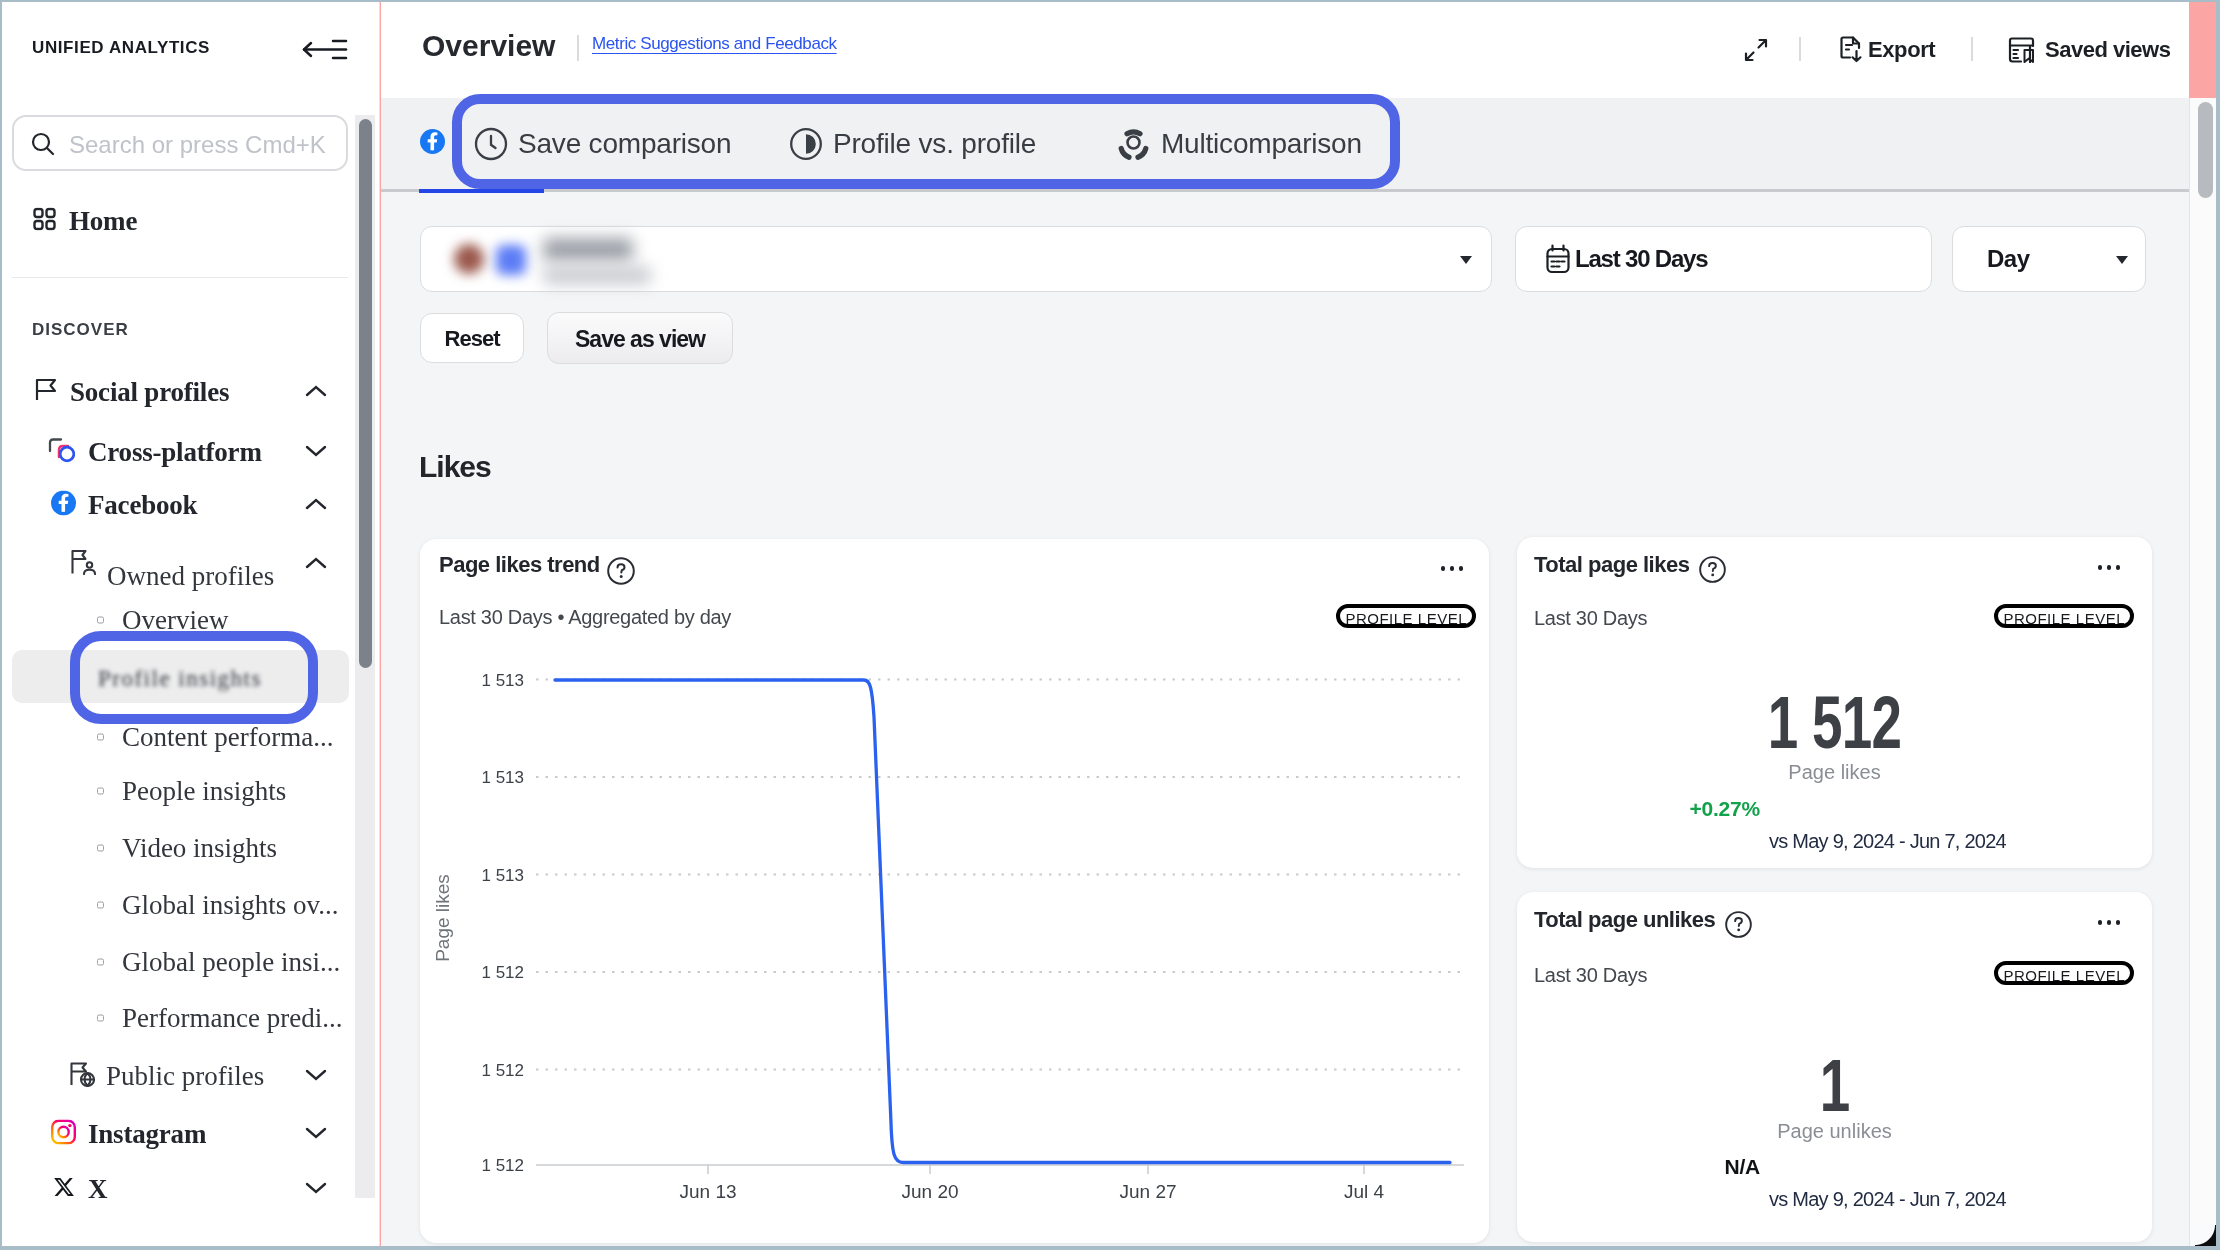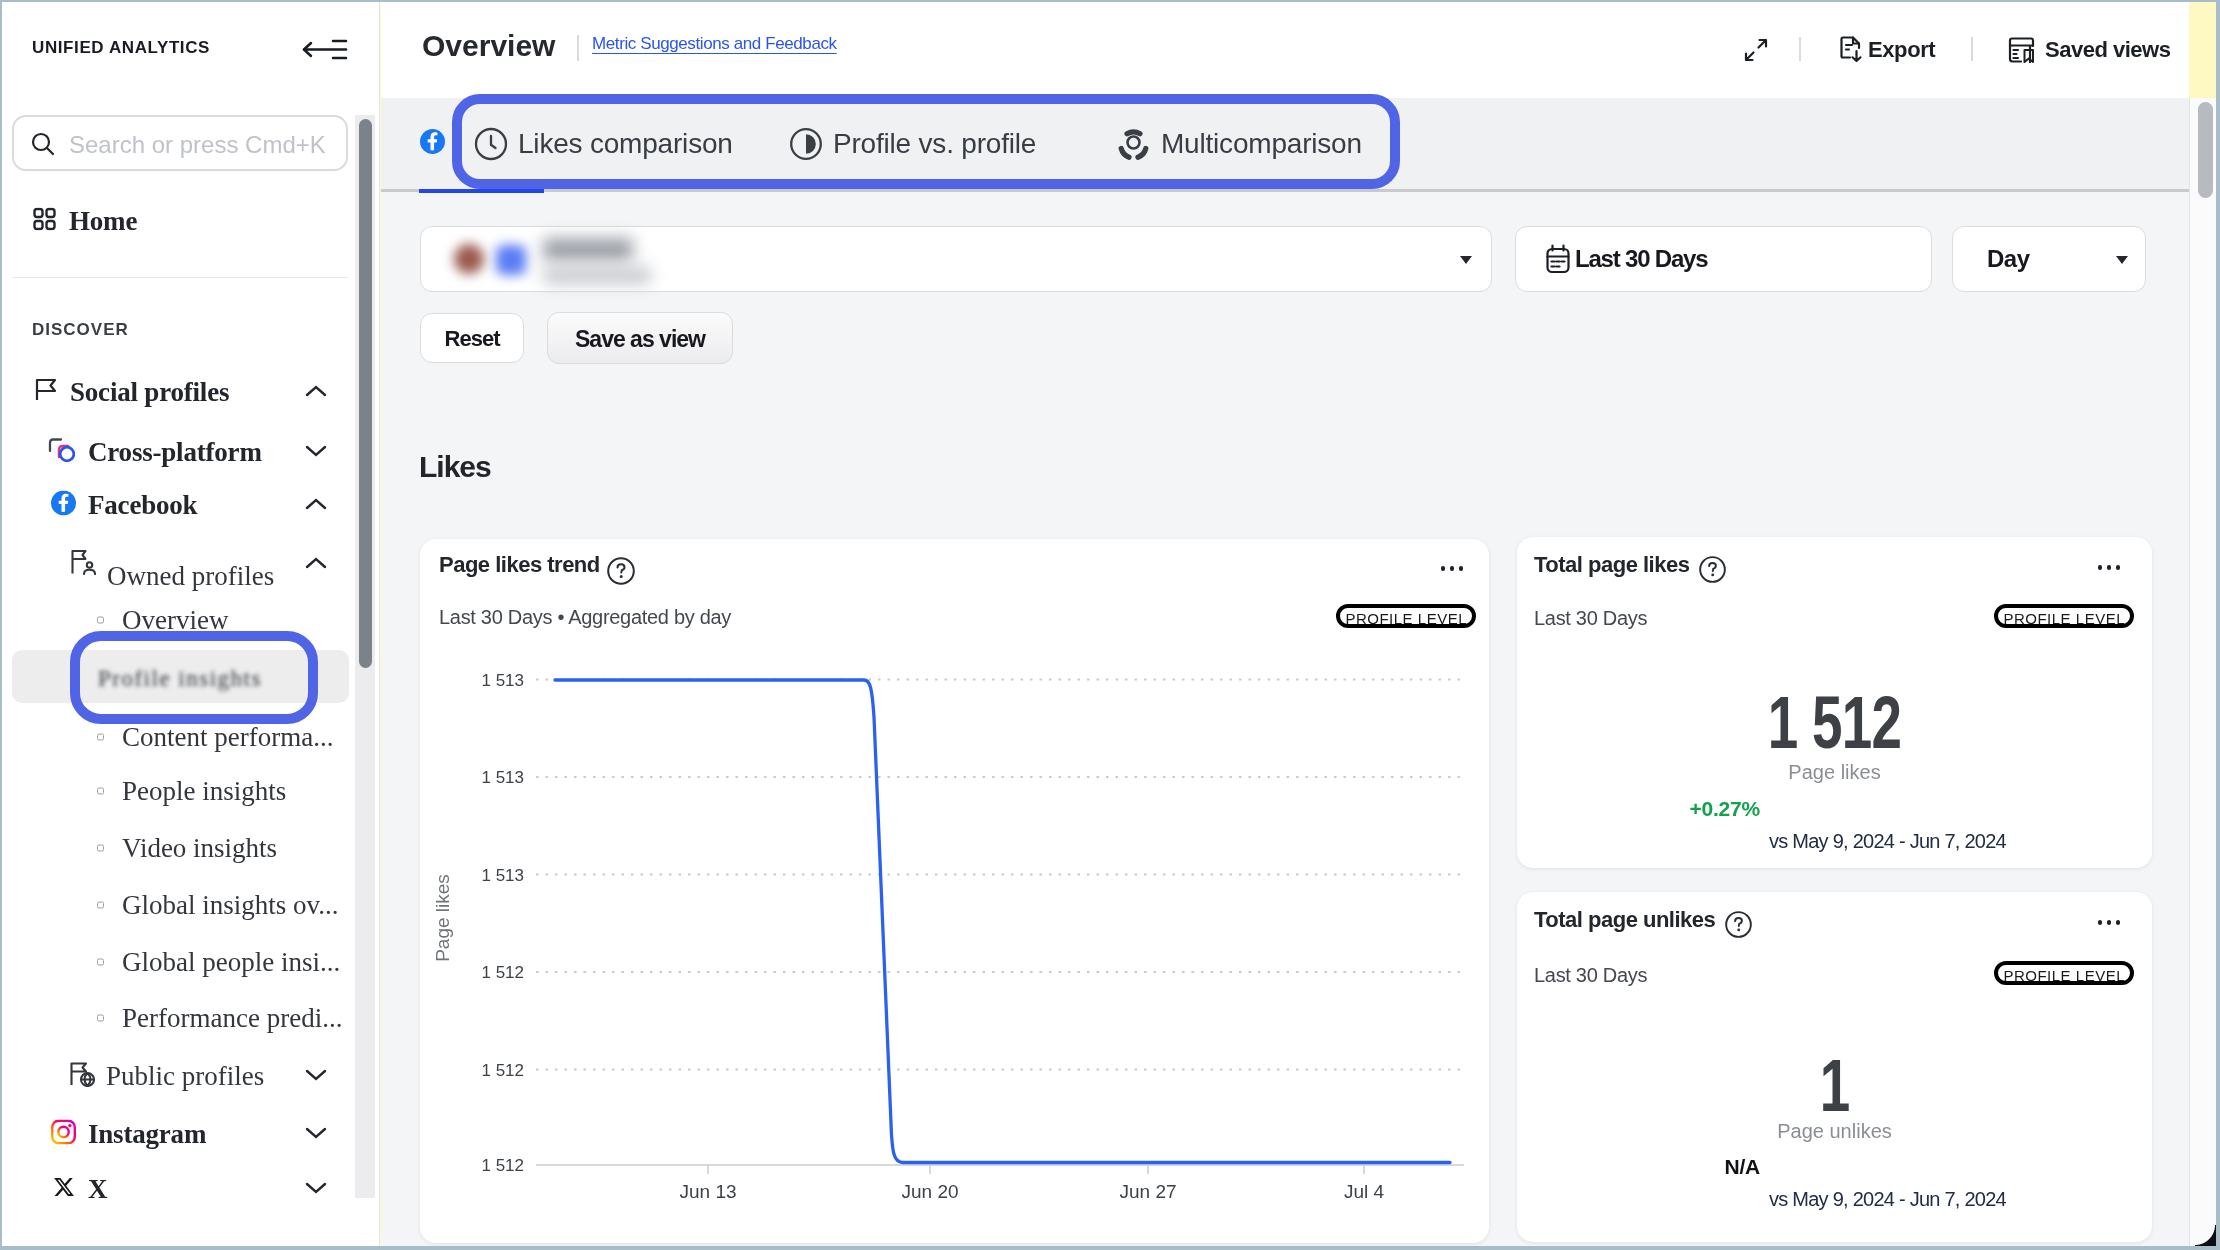--- a/index.html
+++ b/index.html
@@ -1,18 +1,18 @@
 <!DOCTYPE html>
 <html><head>
 <meta charset="utf-8">
 <style>
   * { margin:0; padding:0; box-sizing:border-box; }
   html,body { width:2220px; height:1250px; overflow:hidden; }
   body { font-family:"Liberation Sans", sans-serif; }
-  #page { position:relative; width:2220px; height:1250px; background:#fef9c3;
+  #page { position:relative; width:2220px; height:1250px; background:#fca5a5;
           border-left:2px solid #a9bdc9; border-top:2px solid #a9bdc9;
           border-right:4px solid #a9bdc9; border-bottom:4px solid #a9bdc9; }
   
   #sidebar { position:absolute; left:0; top:0; width:378px; height:1244px; background:#fff;
              border-right:1px solid #e3e4e6; }
   .sb-logo { position:absolute; left:30px; top:36px; font-size:17px; font-weight:700;
              letter-spacing:0.6px; color:#181c22; }
   .sb-collapse { position:absolute; left:298px; top:37px; }
   .searchbox { position:absolute; left:10px; top:113px; width:336px; height:56px;
                border:2px solid #d9dbde; border-radius:14px; background:#fff; }
@@ -254,21 +254,21 @@
     <div id="tabstrip">
       <svg style="position:absolute; left:39px; top:31px;" width="25" height="25" viewBox="0 0 25 25">
         <circle cx="12.5" cy="12.5" r="12.5" fill="#1877f2"></circle>
         <path d="M16.7 13.4 L17.2 10.2 H14.1 V8.1 C14.1 7.2 14.5 6.3 15.9 6.3 H17.4 V3.6 C17.4 3.6 16.1 3.35 14.8 3.35 C12.2 3.35 10.5 4.95 10.5 7.75 V10.2 H7.7 V13.4 H10.5 V21.3 C11.1 21.4 11.7 21.45 12.3 21.45 C12.9 21.45 13.5 21.4 14.1 21.3 V13.4 Z" fill="#fff"></path>
       </svg>
       <div class="tab" style="left:93px;">
         <svg width="34" height="34" viewBox="0 0 34 34" fill="none" stroke="#3a3f46" stroke-width="2.3" stroke-linecap="round">
           <circle cx="17" cy="17" r="15"></circle>
           <path d="M17 9 V17.8 L21.5 21"></path>
         </svg>
-        <span style="margin-left:10px;">Likes comparison</span>
+        <span style="margin-left:10px;">Save comparison</span>
       </div>
       <div class="tab" style="left:408px;">
         <svg width="34" height="34" viewBox="0 0 34 34" fill="none">
           <circle cx="17" cy="17" r="14.8" stroke="#3a3f46" stroke-width="2.3"></circle>
           <path d="M17 7.2 A9.8 9.8 0 0 1 17 26.8 Z" fill="#3a3f46"></path>
         </svg>
         <span style="margin-left:10px;">Profile vs. profile</span>
       </div>
       <div class="tab" style="left:735px;">
         <svg width="35" height="34" viewBox="0 0 35 34" fill="none">

